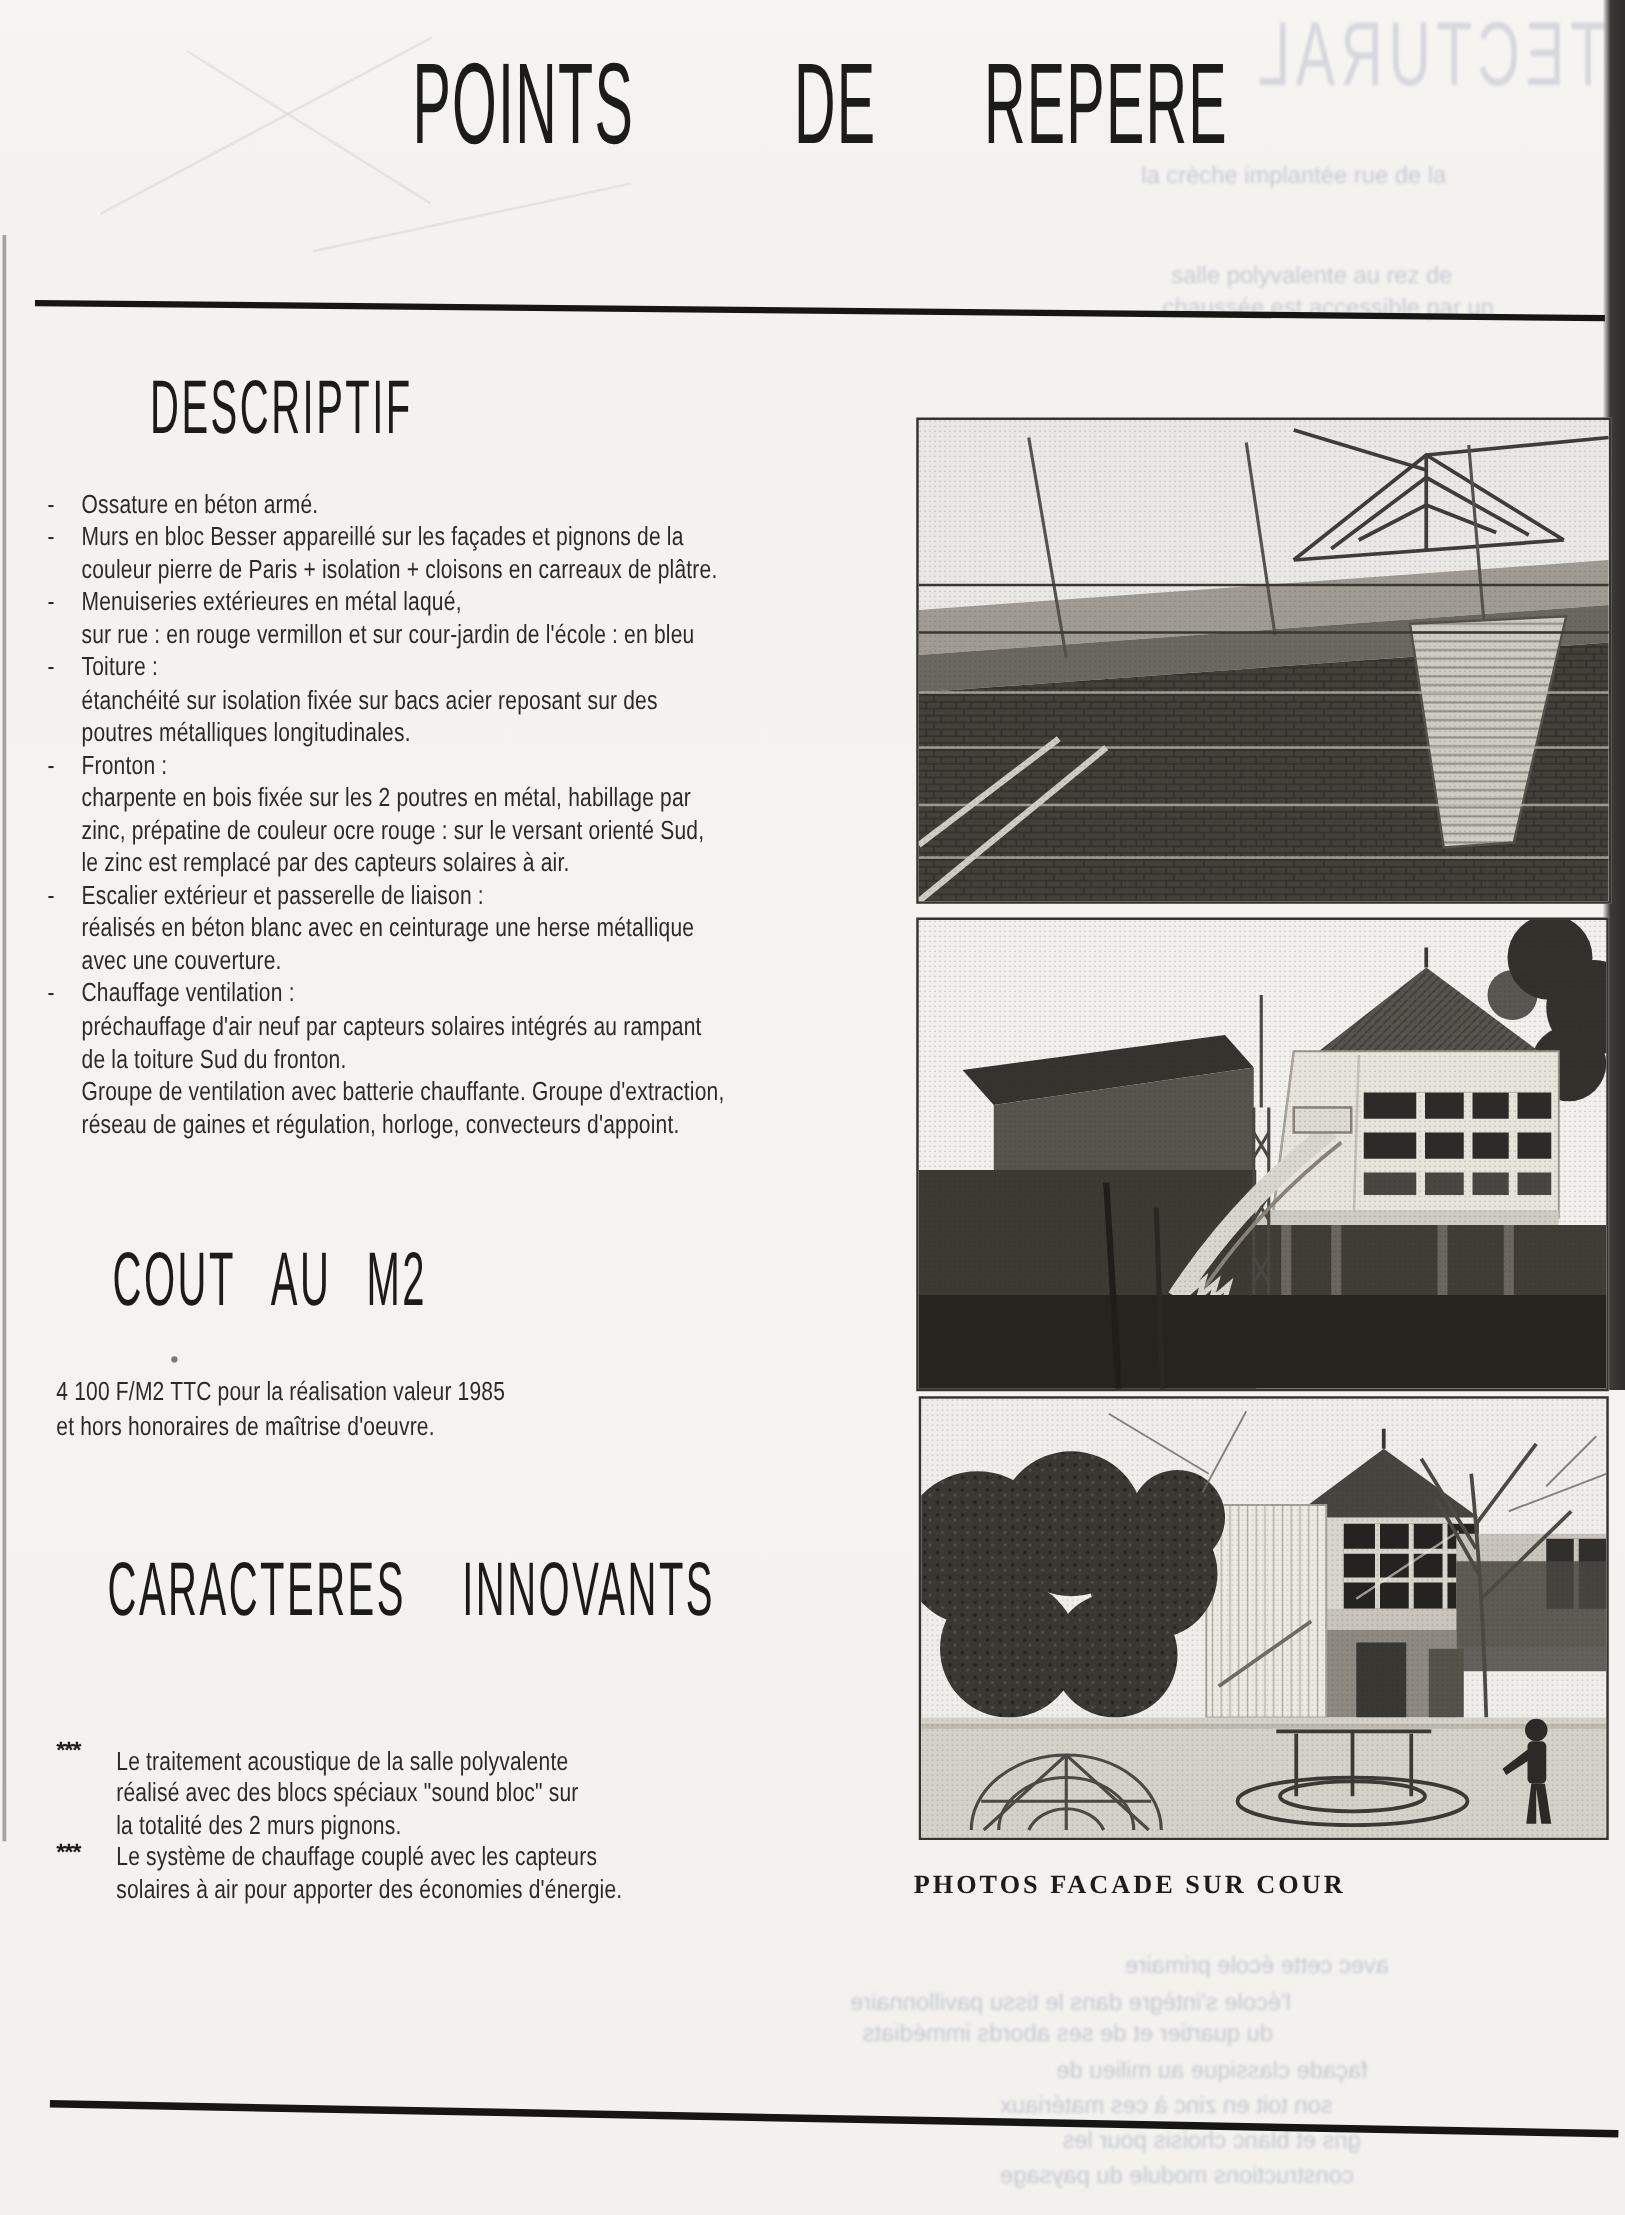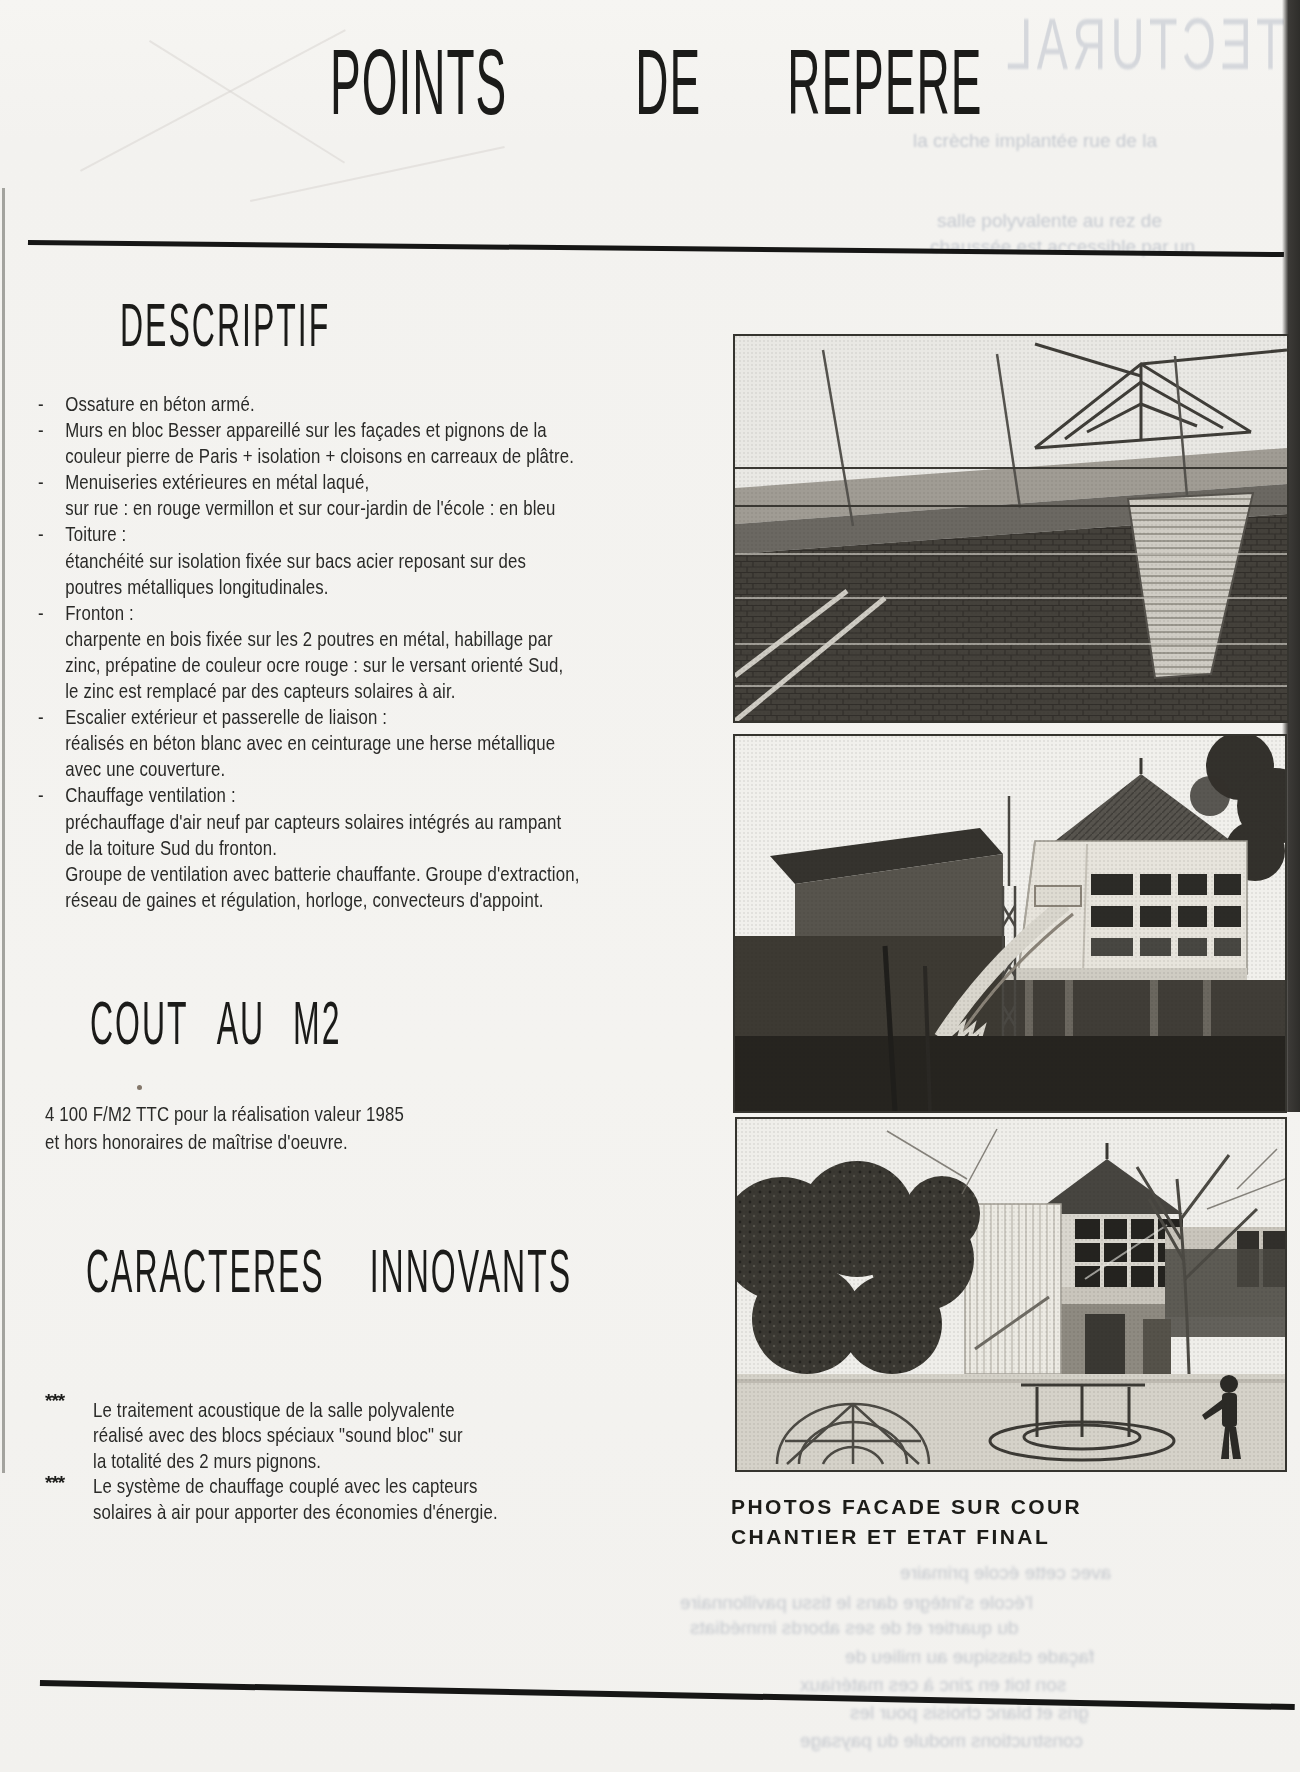--- a/index.html
+++ b/index.html
@@ -17,21 +17,21 @@
   .h2{font-size:32px;letter-spacing:2px;transform:scaleY(1.9);}
   .h2 .w-gap{margin-left:28px;} .h2 .w-gap2{margin-left:45px;}
   
   .copy{font-size:21px;line-height:26.1px;color:#2a2a28;transform:scaleX(0.8);
         transform-origin:left top;white-space:nowrap;letter-spacing:.2px;}
   .copy .dash{display:inline-block;width:34px;}
   .cout-lines{line-height:28px;}
   .innov{line-height:25.4px;}
   .marker{font-size:19px;font-weight:700;letter-spacing:-1px;color:#1d1d1b;}
   .rule{background:#161615;transform-origin:left top;}
-  .caption{font-family:Liberation Sans, sans-serif;font-weight:700;
+  .caption{font-family:Liberation Serif, serif;font-weight:700;
            font-size:21px;line-height:30px;letter-spacing:2.4px;color:#1c1c18;white-space:nowrap;}
   .photo{background:#efeeea;border:2px solid #35342f;box-sizing:border-box;}
   .photo svg{display:block;width:100%;height:100%;}
   
   .bleed{color:#98a1b1;opacity:.5;filter:blur(1.2px);font-size:19px;white-space:nowrap;}
   .bleed-m{color:#8d96a6;opacity:.45;filter:blur(1.4px);font-size:19px;white-space:nowrap;
            transform:scaleX(-1);}
   .ghost-word{color:#b6bcc8;opacity:.5;filter:blur(.8px);font-size:52px;letter-spacing:5px;
               font-weight:400;transform:scale(-0.9,1.4);transform-origin:center;white-space:nowrap;}
   .sketch{background:#d8d6d2;opacity:.55;transform-origin:left top;}
@@ -314,18 +314,17 @@
         <rect x="485" y="274" width="15" height="34" rx="4"></rect>
         <path d="M488,308 L484,340 L492,340 L492,312 L496,340 L504,340 L499,308 Z"></path>
         <path d="M486,280 L465,296 L468,301 L488,288 Z"></path>
       </g>
       <rect width="548" height="351" fill="url(#dots)" opacity=".2"></rect>
     </svg>
   </div>
 
   <div class="abs caption" style="left:731px;top:1492px;">
     <div>PHOTOS FACADE SUR COUR</div>
-    <div>CHANTIER ET ETAT FINAL</div>
   </div>
 
   <div class="abs rule" style="left:40px;top:1680px;width:1255px;height:6px;transform:rotate(1.1deg);"></div>
 
 </div>
 
 </body></html>

